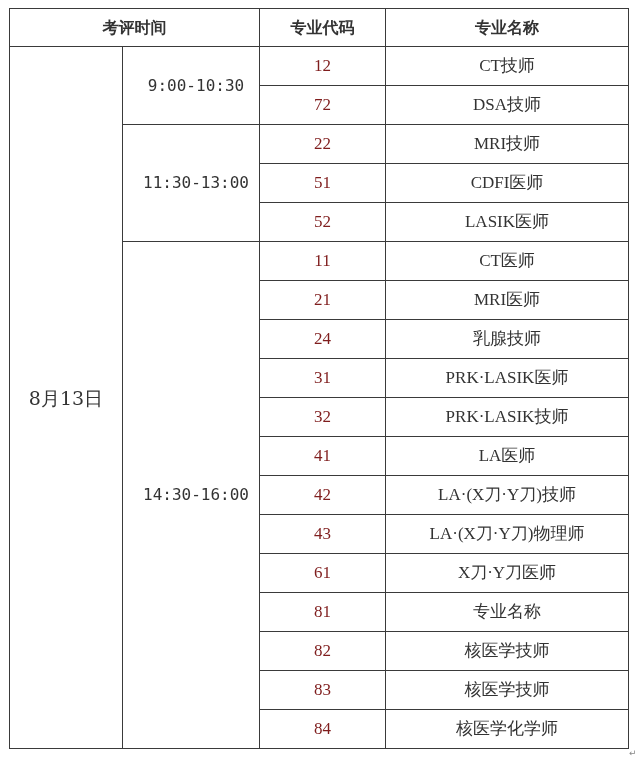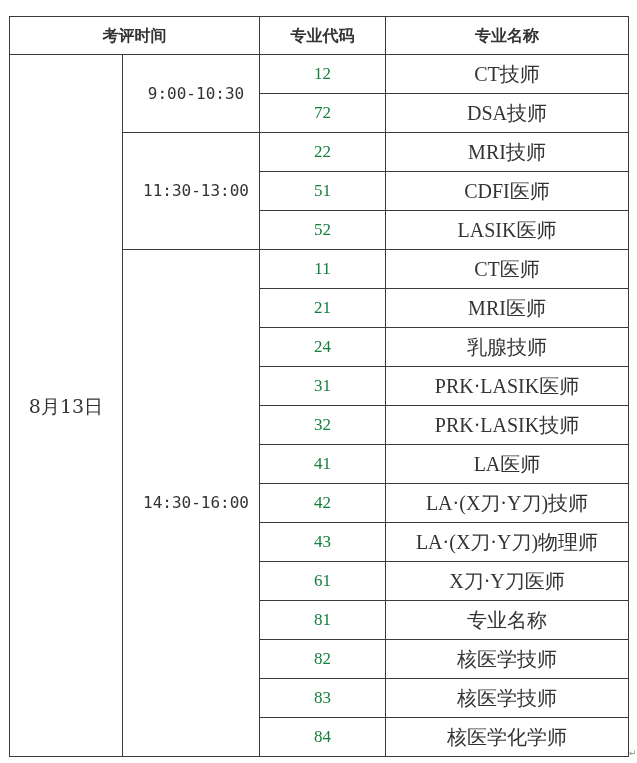--- a/index.html
+++ b/index.html
@@ -11,21 +11,21 @@
       width: 637px;
       height: 763px;
       position: relative;
       overflow: hidden;
       font-family: "DejaVu Serif", "Liberation Serif", serif;
       color: #2a2a2a;
     }
     .table-wrap {
       position: absolute;
       left: 9px;
-      top: 16px;
+      top: 8px;
       width: 619px;
     }
     table {
       border-collapse: collapse;
       width: 619px;
       table-layout: fixed;
     }
     td, th {
       border: 1.5px solid #3a3a3a;
       text-align: center;
@@ -50,25 +50,25 @@
     td.time-cell {
       font-family: "DejaVu Sans Mono", "Liberation Mono", monospace;
       font-size: 16px;
       color: #333;
       letter-spacing: 0px;
       padding-left: 10px;
     }
     td.code-cell {
       font-family: "Liberation Serif", "DejaVu Serif", serif;
       font-size: 17px;
-      color: #15803d;
+      color: #7f1d1d;
     }
     td.name-cell {
       font-family: "Liberation Serif", "DejaVu Serif", serif;
-      font-size: 20px;
+      font-size: 17px;
       color: #333;
     }
     .para-mark {
       position: absolute;
       left: 629px;
       top: 748px;
       font-size: 9px;
       color: #888;
       font-family: "DejaVu Sans", sans-serif;
     }

